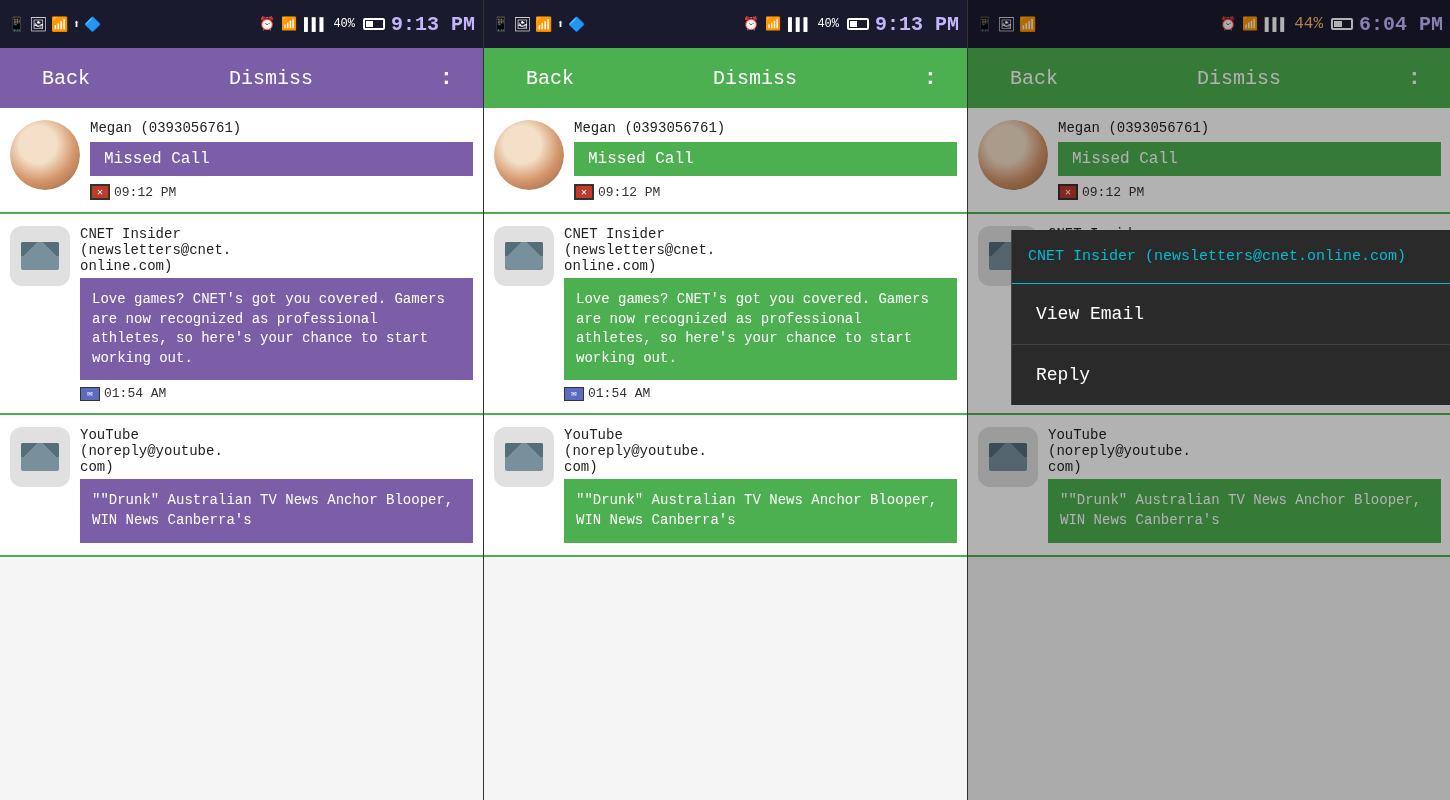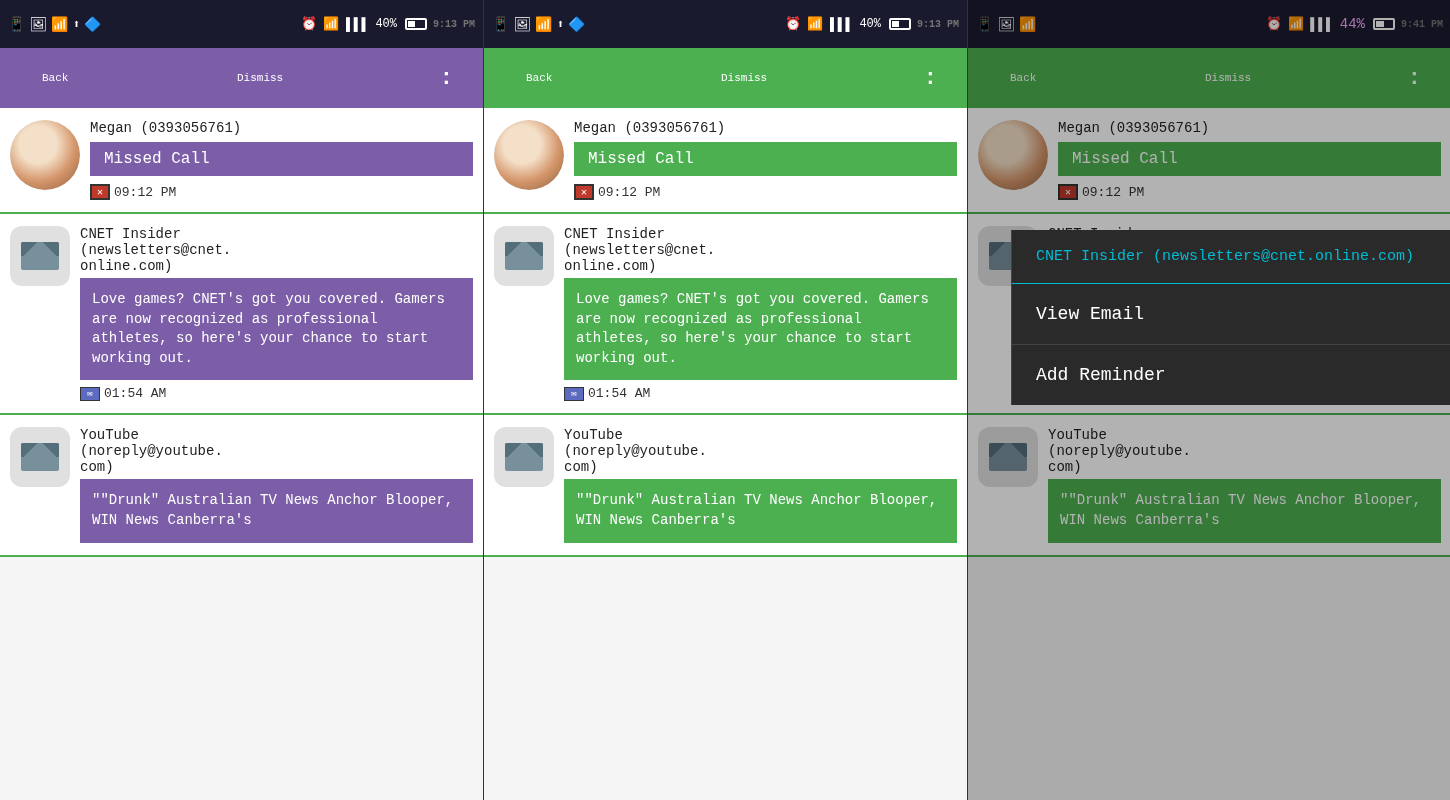--- a/index.html
+++ b/index.html
@@ -41,40 +41,40 @@
 
     .status-bar-right {
       display: flex;
       align-items: center;
       gap: 6px;
       font-size: 13px;
       color: white;
     }
 
     .status-time {
-      font-size: 10px;
-      color: #737373;
+      font-size: 20px;
+      color: #c4b5fd;
       font-weight: bold;
     }
 
     .action-bar {
       height: 60px;
       display: flex;
       align-items: center;
       justify-content: space-between;
       padding: 0 30px;
       flex-shrink: 0;
     }
 
     .action-bar-purple { background: #7b5ea7; }
     .action-bar-green { background: #4caf50; }
 
     .action-btn {
       color: white;
-      font-size: 11px;
+      font-size: 20px;
       font-family: 'Courier New', monospace;
       cursor: pointer;
       background: none;
       border: none;
       padding: 8px 12px;
     }
 
     .action-dots {
       color: white;
       font-size: 22px;
@@ -218,21 +218,21 @@
       position: absolute;
       right: 0;
       top: 230px;
       width: 440px;
       background: #2a2a2a;
       z-index: 10;
       border-left: 1px solid #444;
     }
 
     .dropdown-header {
-      padding: 16px 24px;
+      padding: 16px 16px;
       border-bottom: 1px solid #00bcd4;
     }
 
     .dropdown-header-text {
       color: #00bcd4;
       font-size: 15px;
       font-family: 'Courier New', monospace;
       line-height: 1.4;
     }
 
@@ -449,25 +449,25 @@
   <div class="status-bar">
     <div class="status-bar-left">
       <span style="color:white;font-size:14px;">📱</span>
       <span style="color:white;font-size:14px;">🖼</span>
       <span style="color:#f00;font-size:14px;">📶</span>
     </div>
     <div class="status-bar-right">
       <span style="color:white;">⏰</span>
       <span style="color:white;">📶</span>
       <span style="color:white;">▌▌▌</span>
-      <span style="color:#f0abfc;font-size:14px;">44%</span>
+      <span style="color:#fdba74;font-size:16px;">44%</span>
       <div class="battery-icon">
           <div class="battery-fill-44"></div>
         </div>
-      <span class="status-time">9:41 PM</span>
+      <span class="status-time">6:04 PM</span>
     </div>
   </div>
 
   <div class="action-bar action-bar-green">
     <button class="action-btn">Back</button>
     <button class="action-btn">Dismiss</button>
     <span class="action-dots">:</span>
   </div>
 
   <div class="background-blur"></div>
@@ -511,15 +511,15 @@
         <div class="notification-body-green">""Drunk" Australian TV News Anchor Blooper, WIN News Canberra's</div>
       </div>
     </div>
   </div>
 
   <div class="dropdown-overlay">
     <div class="dropdown-header">
       <span class="dropdown-header-text">CNET Insider (newsletters@cnet.online.com)</span>
     </div>
     <div class="dropdown-item">View Email</div>
-    <div class="dropdown-item">Add Reminder</div>
+    <div class="dropdown-item">Reply</div>
   </div>
 </div>
 
 </body></html>

